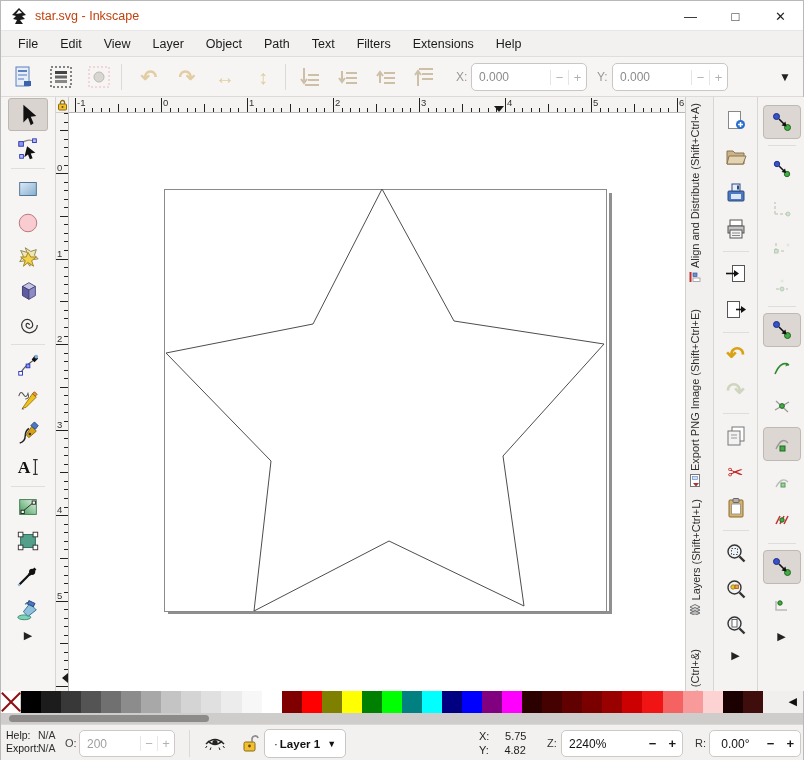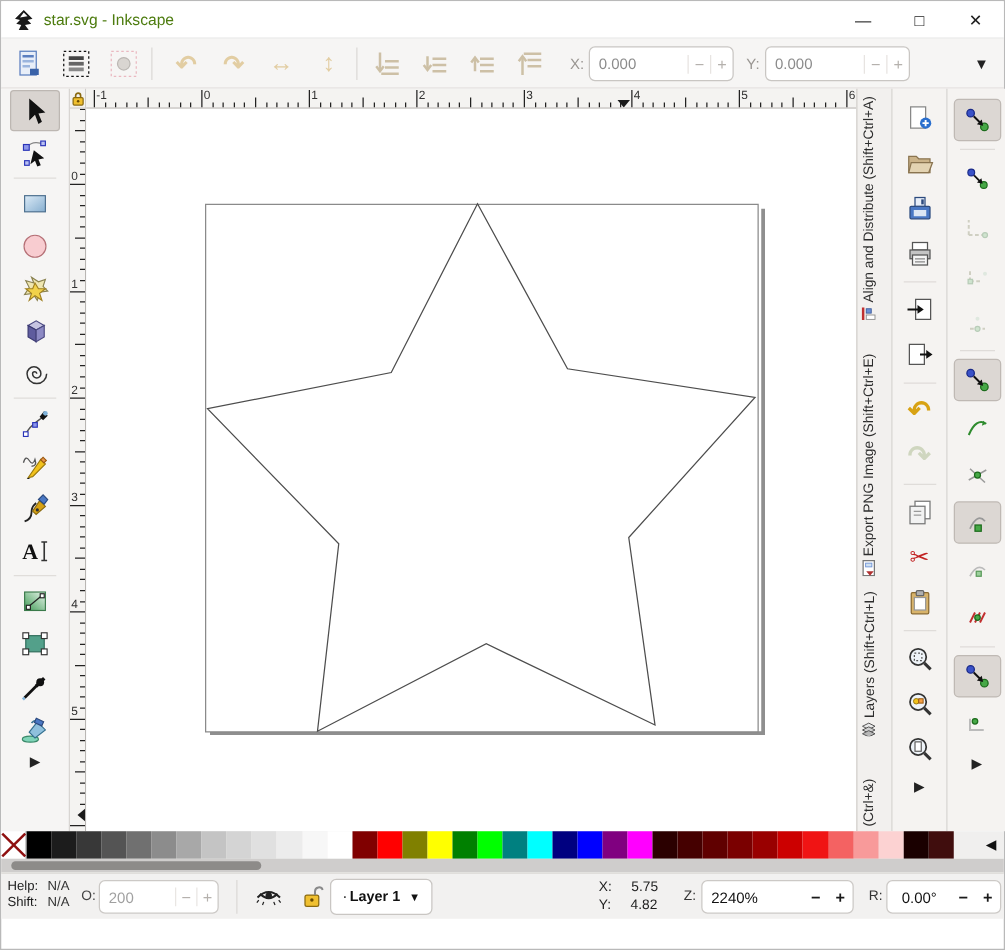--- a/index.html
+++ b/index.html
@@ -2,21 +2,21 @@
 <html><head>
 <meta charset="utf-8">
 <style>
   * { margin:0; padding:0; box-sizing:border-box; }
   html,body { width:804px; height:760px; font-family:"Liberation Sans",sans-serif; background:#fff; overflow:hidden; }
   .window { position:relative; width:804px; height:760px; background:#fff; border:1px solid #b9b9b9; }
 
   
   .titlebar { position:relative; height:30px; background:#ffffff; display:flex; align-items:center; border-bottom:1px solid #e6e6e6;}
   .app-logo { width:18px; height:18px; margin:0 7px 0 9px; }
-  .title-text { font-size:12.5px; color:#4d7c0f;text-align:right; }
+  .title-text { font-size:12.5px; color:#c2410c;text-align:right; }
   .win-controls { position:absolute; right:0; top:0; height:30px; display:flex; }
   .win-btn { width:45px; height:30px; display:flex; align-items:center; justify-content:center; font-size:13px; color:#222; }
 
   
   .menubar { height:26px; background:#f2f1f0; display:flex; align-items:center; padding-left:6px; border-bottom:1px solid #e0dedd; }
   .menu-item { padding:4px 11px; font-size:12.5px; color:#1b1b1b; }
 
   
   .toolbar { position:relative; height:40px; background:#f6f5f4; border-bottom:1px solid #dddad7; }
   .tbtn { position:absolute; top:5px; width:32px; height:30px; display:flex; align-items:center; justify-content:center; }
@@ -104,20 +104,32 @@
       <polygon points="9,3 12,6 6,7" fill="#fff"></polygon>
     </svg>
     <span class="title-text">star.svg - Inkscape</span>
     <div class="win-controls">
       <div class="win-btn">—</div>
       <div class="win-btn">□</div>
       <div class="win-btn">✕</div>
     </div>
   </div>
 
+  <div class="menubar" id="menubar">
+      <span class="menu-item">File</span>
+      <span class="menu-item">Edit</span>
+      <span class="menu-item">View</span>
+      <span class="menu-item">Layer</span>
+      <span class="menu-item">Object</span>
+      <span class="menu-item">Path</span>
+      <span class="menu-item">Text</span>
+      <span class="menu-item">Filters</span>
+      <span class="menu-item">Extensions</span>
+      <span class="menu-item">Help</span>
+    </div>
 
   <div class="toolbar">
     <div class="tbtn" style="left:6px">
       <svg width="24" height="24" viewBox="0 0 24 24">
           <rect x="5" y="2" width="13" height="19" fill="#e8eef8" stroke="#5b7fbf"></rect>
           <rect x="7" y="5" width="9" height="2" fill="#5b7fbf"></rect>
           <rect x="7" y="9" width="9" height="2" fill="#9ab4dd"></rect>
           <rect x="7" y="13" width="6" height="2" fill="#9ab4dd"></rect>
           <rect x="13" y="16" width="7" height="5" fill="#3a62a8"></rect>
         </svg>
@@ -762,21 +774,21 @@
       <div class="swatch" style="background: rgb(64, 13, 13);"></div>
       <span class="pal-arrow">◀</span>
   </div>
   <div class="palette-scrollbar">
     <div class="pal-thumb"></div>
   </div>
 
   <div class="statusbar">
     <div class="fs-block">
       <div><span class="lbl">Help:</span><span class="fs-val">N/A</span></div>
-      <div><span class="lbl">Shift:</span><span class="fs-val">N/A</span></div>
+      <div><span class="lbl">Export:</span><span class="fs-val">N/A</span></div>
     </div>
     <span class="o-label">O:</span>
     <div class="sspin" style="left:78px; width:96px">
       <span class="val gray">200</span>
       <span class="sbtn">−</span>
       <span class="sbtn">+</span>
     </div>
     <div class="status-sep" style="left:188px"></div>
     <div style="position:absolute; left:203px; top:8px">
       <svg width="22" height="20" viewBox="0 0 22 20">

